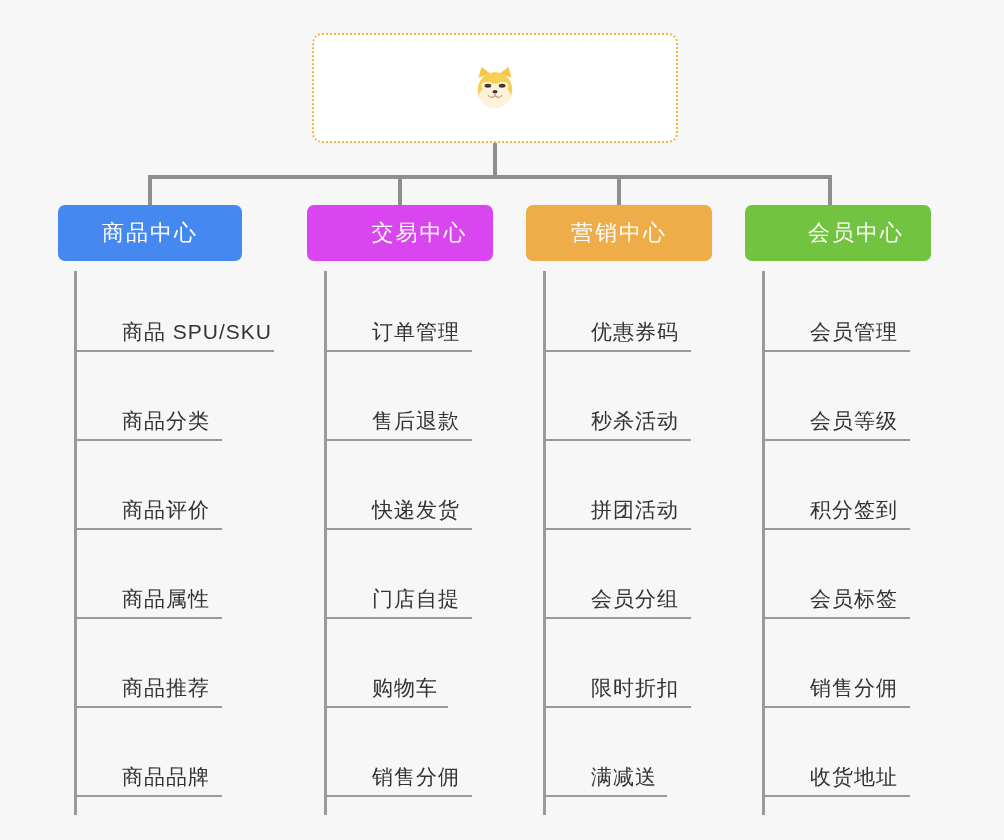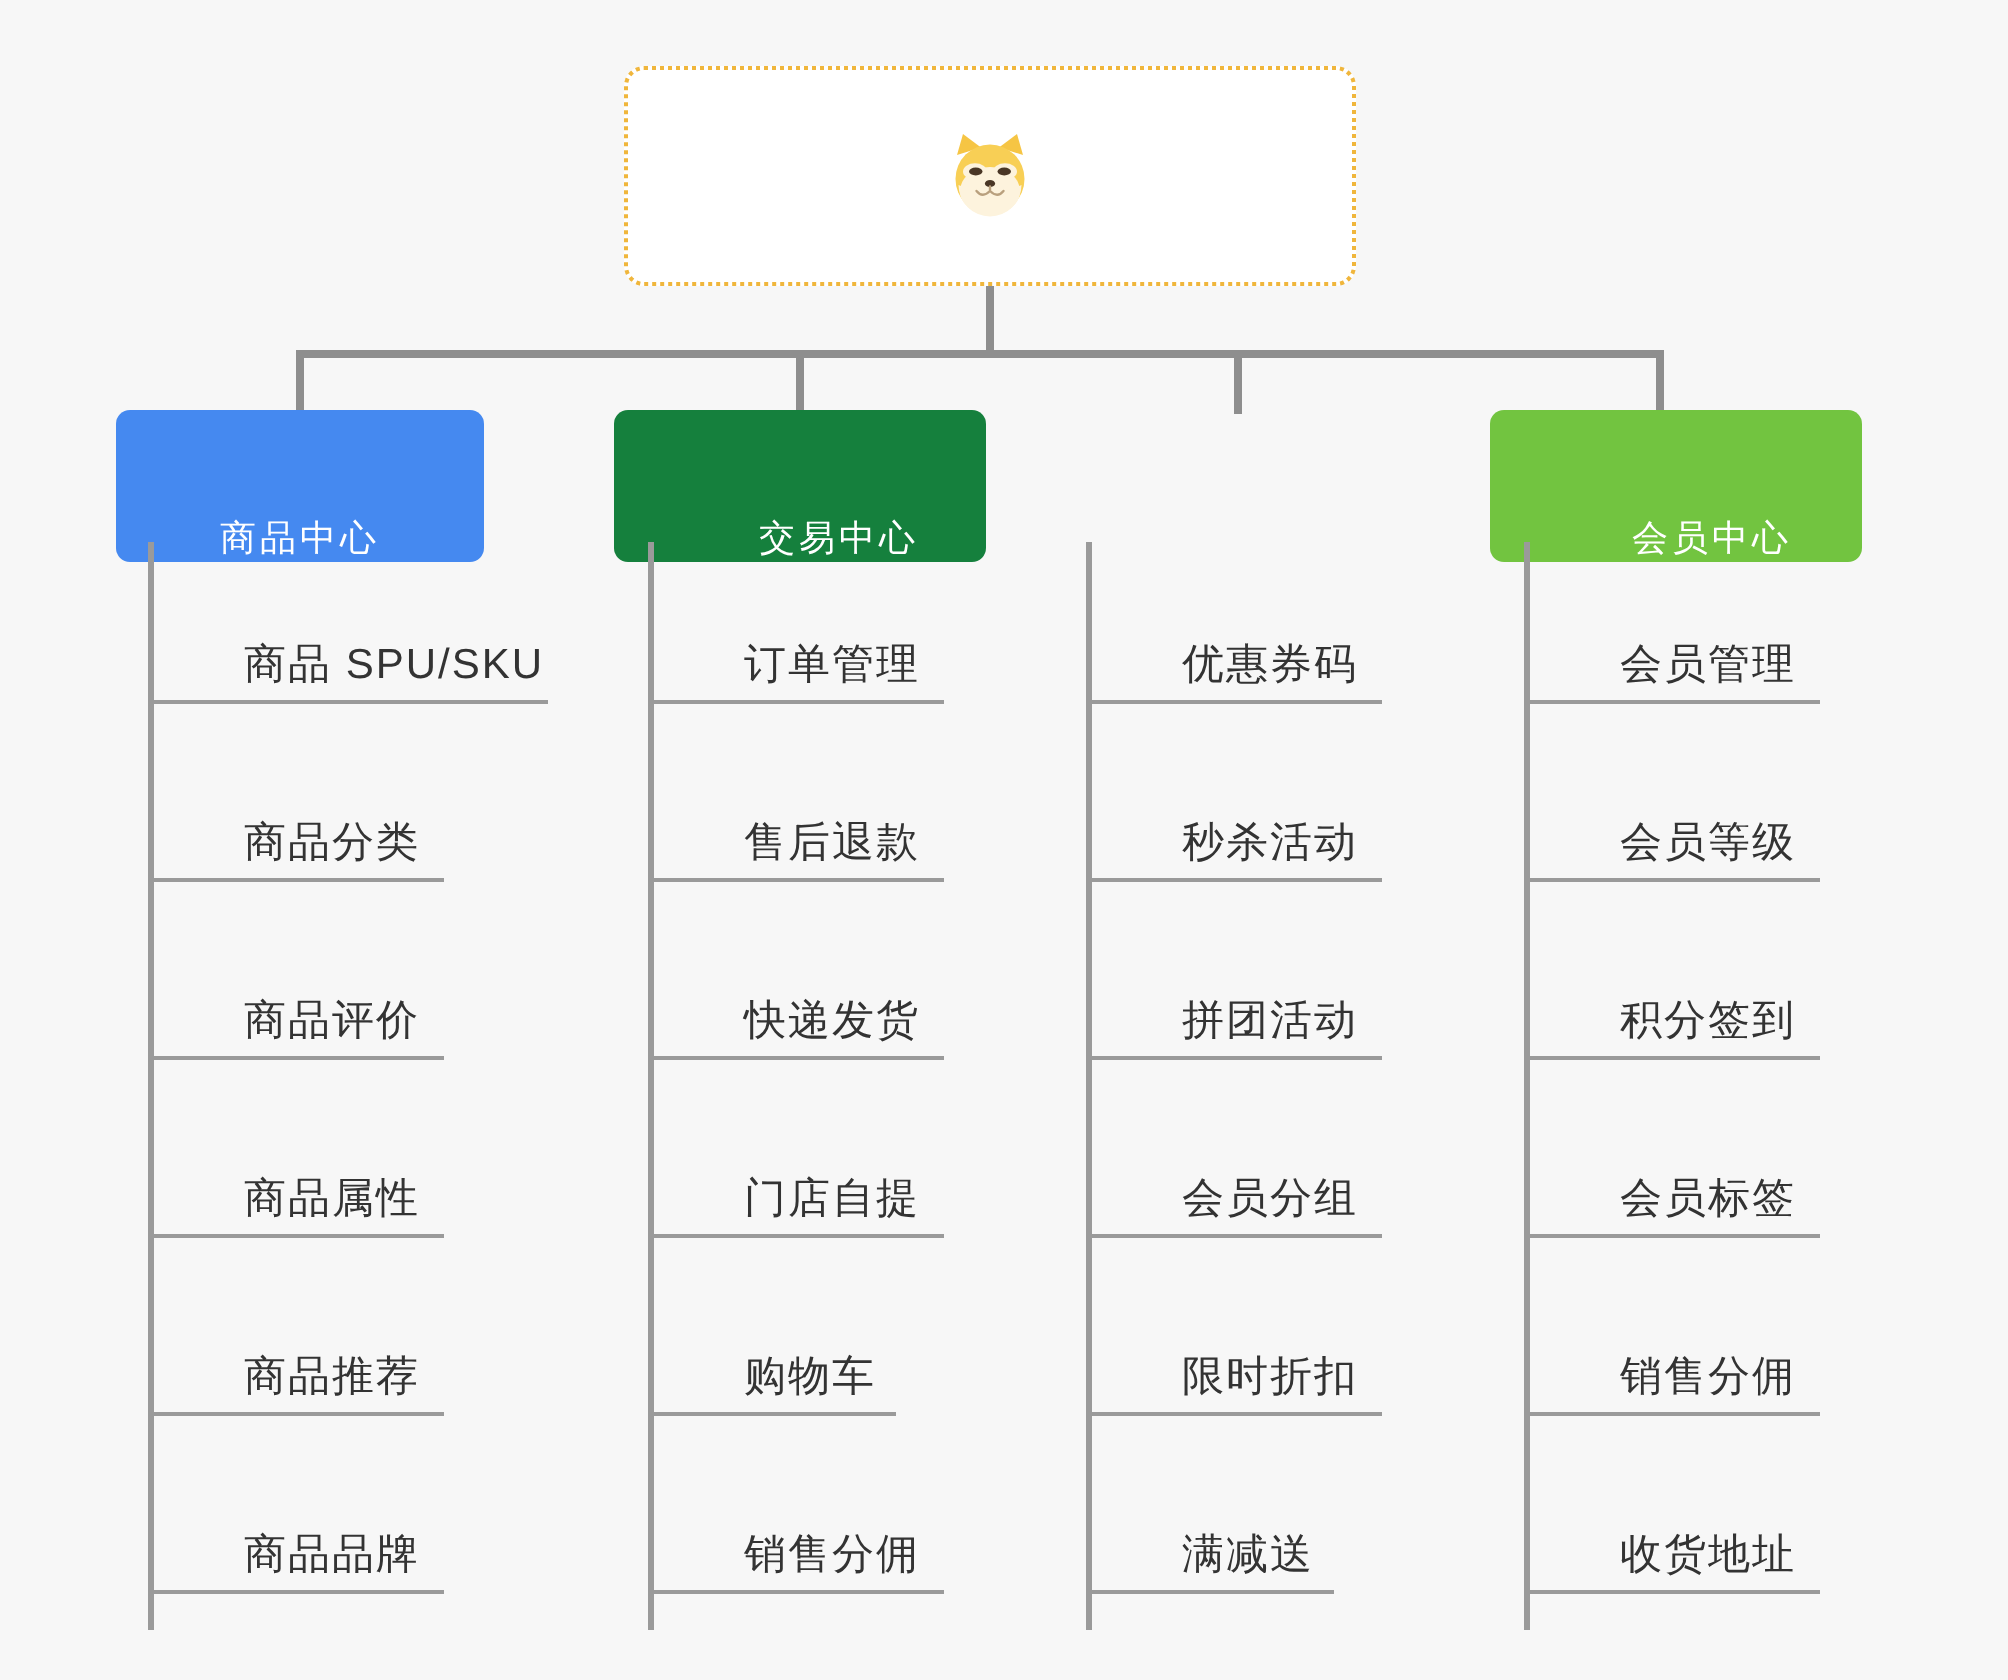--- a/index.html
+++ b/index.html
@@ -55,28 +55,28 @@
   .line {
     position: absolute;
     background: #8e8e8e;
   }
   .v-line { width: 4px; }
   .h-line { height: 4px; }
 
   
   .branch-head {
     position: absolute;
-    height: 76px;
+    height: 56px;
     box-sizing: border-box;
     border-radius: 7px;
     display: flex;
-    align-items: flex-end;
+    align-items: center;
     justify-content: center;
     color: #ffffff;
-    font-size: 18px;
+    font-size: 22px;
     letter-spacing: 2px;
     white-space: nowrap;
   }
 
   
   .spine {
     position: absolute;
     width: 3px;
     background: #9a9a9a;
   }
@@ -162,21 +162,21 @@
   </div>
   <div class="leaf" style="left:106px; top:708px;">
     <span class="leaf-label">商品推荐</span>
     <span class="leaf-rule" style="left:-32px; width:148px;"></span>
   </div>
   <div class="leaf" style="left:106px; top:797px;">
     <span class="leaf-label">商品品牌</span>
     <span class="leaf-rule" style="left:-32px; width:148px;"></span>
   </div>
 
-  <div class="branch-head" style="left:307px; top:205px; width:186px; background:#15803d;padding-left:39px;">
+  <div class="branch-head" style="left:307px; top:205px; width:186px; background:#d946ef;padding-left:39px;">
     <span>交易中心</span>
   </div>
   <div class="spine" style="left:324px; top:271px; height:544px;"></div>
 
   <div class="leaf" style="left:356px; top:352px;">
     <span class="leaf-label">订单管理</span>
     <span class="leaf-rule" style="left:-32px; width:148px;"></span>
   </div>
   <div class="leaf" style="left:356px; top:441px;">
     <span class="leaf-label">售后退款</span>
@@ -192,20 +192,23 @@
   </div>
   <div class="leaf" style="left:356px; top:708px;">
     <span class="leaf-label">购物车</span>
     <span class="leaf-rule" style="left:-32px; width:124px;"></span>
   </div>
   <div class="leaf" style="left:356px; top:797px;">
     <span class="leaf-label">销售分佣</span>
     <span class="leaf-rule" style="left:-32px; width:148px;"></span>
   </div>
 
+  <div class="branch-head" style="left:526px; top:205px; width:186px; background:#eead48;">
+    <span>营销中心</span>
+  </div>
   <div class="spine" style="left:543px; top:271px; height:544px;"></div>
 
   <div class="leaf" style="left:575px; top:352px;">
     <span class="leaf-label">优惠券码</span>
     <span class="leaf-rule" style="left:-32px; width:148px;"></span>
   </div>
   <div class="leaf" style="left:575px; top:441px;">
     <span class="leaf-label">秒杀活动</span>
     <span class="leaf-rule" style="left:-32px; width:148px;"></span>
   </div>

